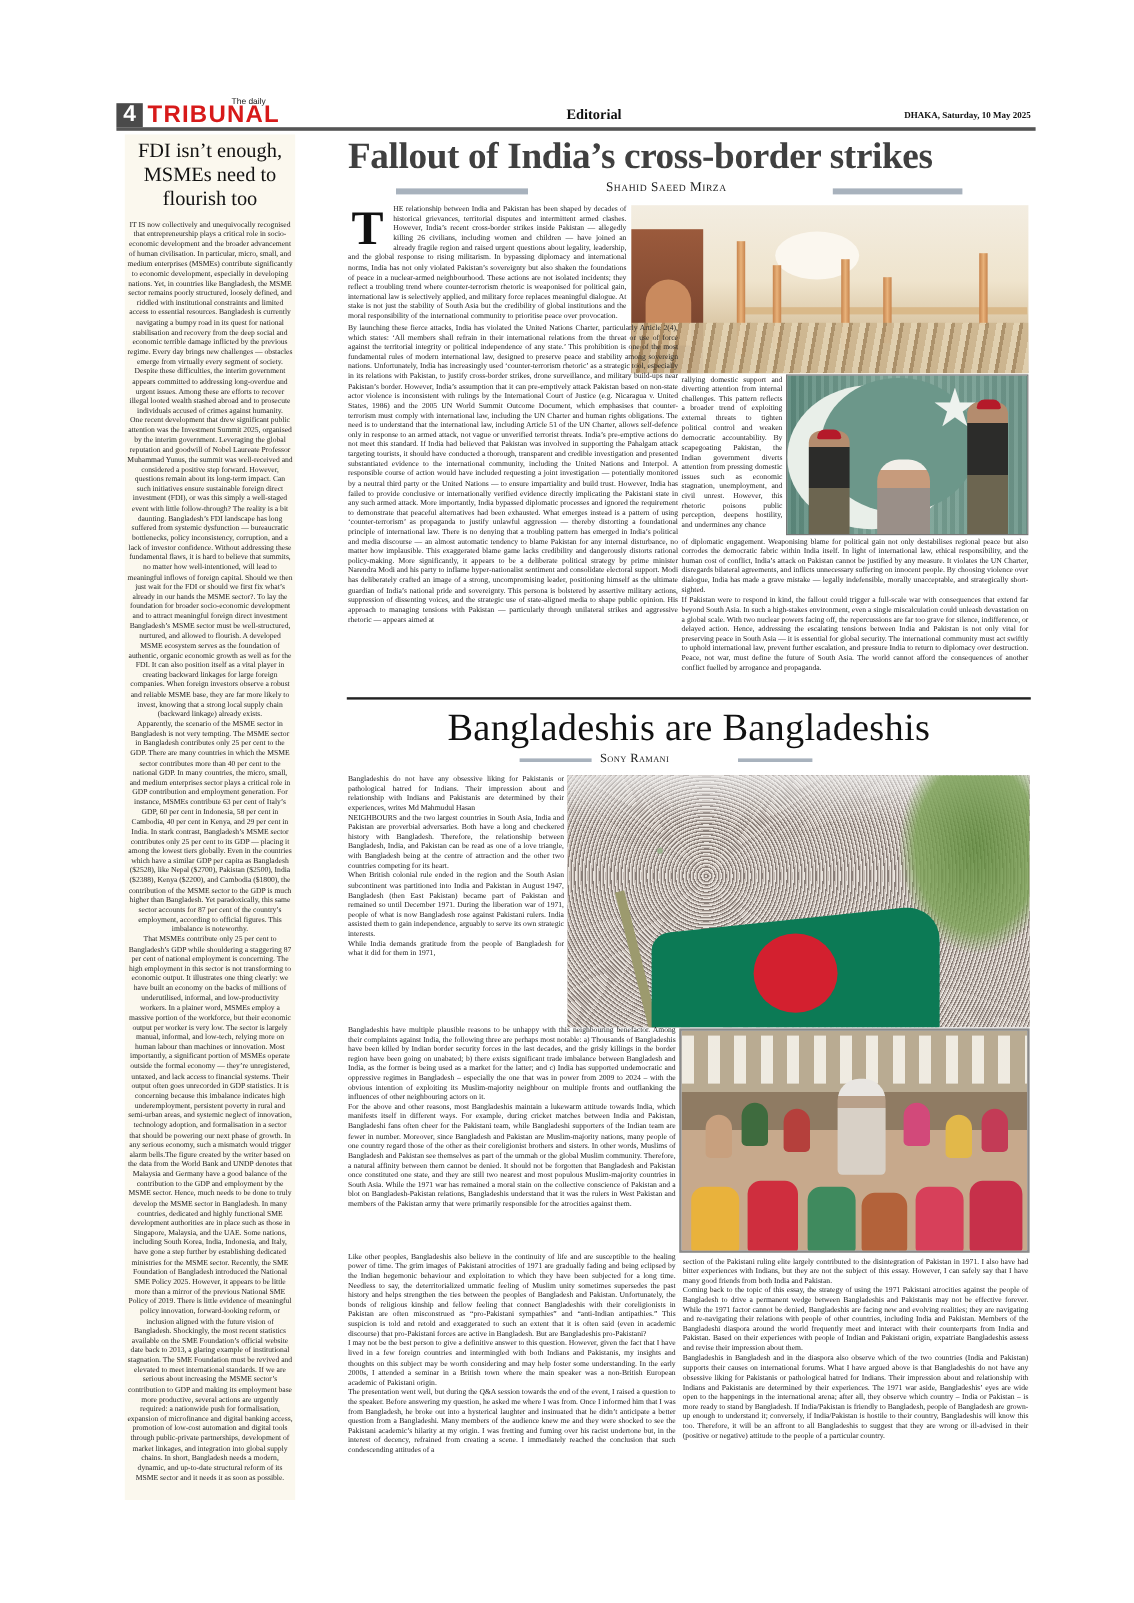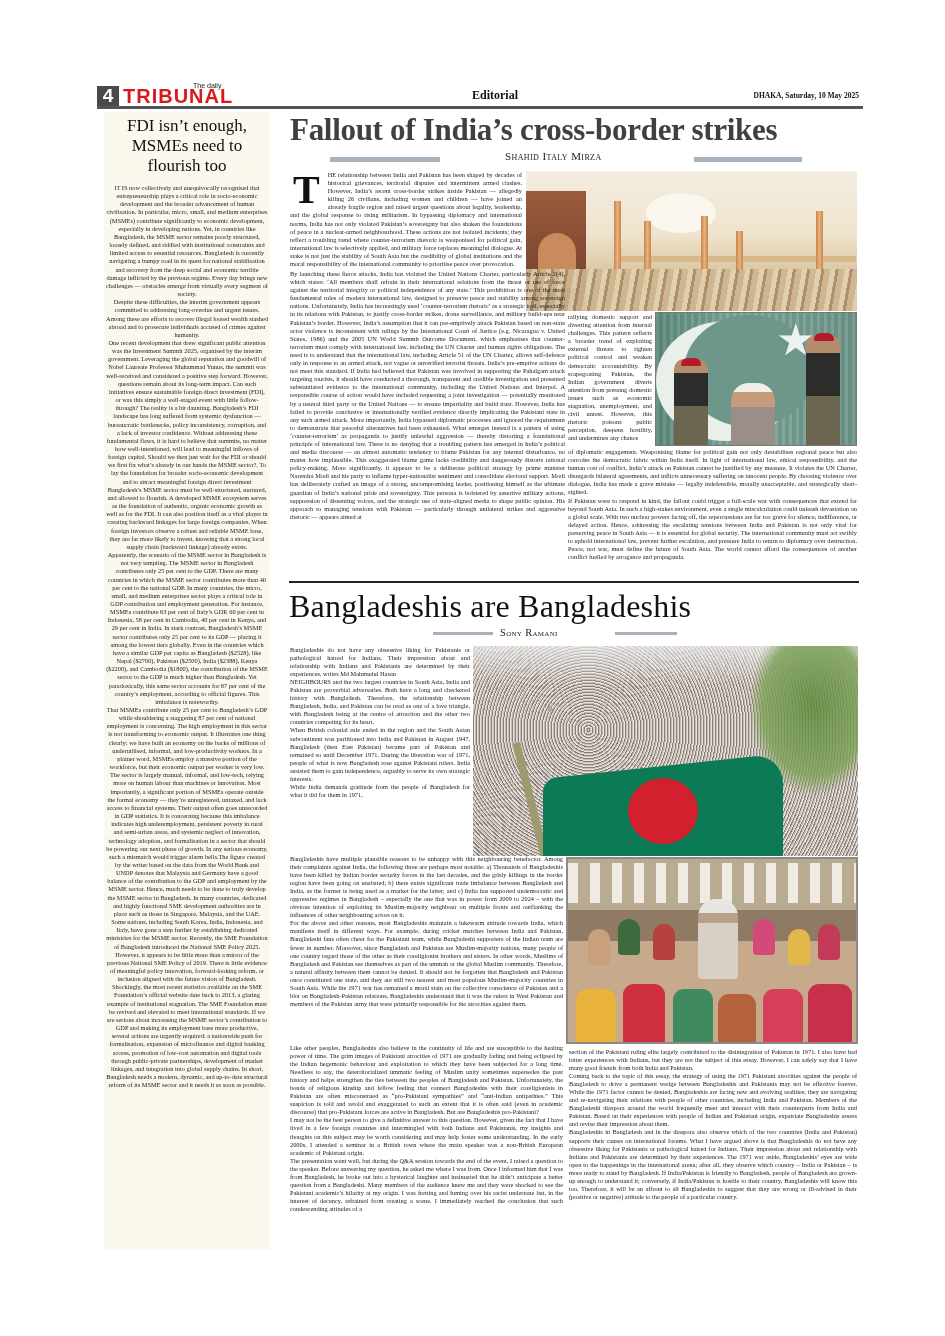--- a/index.html
+++ b/index.html
@@ -10,21 +10,21 @@
   .masthead { position: absolute; left: 97px; top: 86px; width: 766px; height: 22px; }
   .page-num { position: absolute; left: 0; top: 0; width: 22px; height: 20px; background: #4a4a4a; color: #fff; font: bold 19px "Liberation Sans", sans-serif; text-align: center; line-height: 20px; }
   .logo { position: absolute; left: 26px; top: 0; height: 20px; }
   .logo-daily { position: absolute; left: 70px; top: -4px; font: 7px "Liberation Sans", sans-serif; color: #222; white-space: nowrap; }
   .logo-word { position: absolute; left: 0; top: 1px; font: 900 20px "Liberation Sans", sans-serif; color: #d71a1a; letter-spacing: 1px; white-space: nowrap; line-height: 19px; }
   .section-label { position: absolute; left: 375px; top: 2px; font: bold 12px "Liberation Serif", serif; color: #111; }
   .dateline { position: absolute; right: 4px; top: 5px; font: bold 7.5px "Liberation Serif", serif; color: #111; white-space: nowrap; }
   .rule-top { position: absolute; left: 0; top: 20px; width: 766px; height: 3px; background: #555; }
 
   
-  .left-col { position: absolute; left: 104px; top: 112px; width: 166px; height: 1138px; background: #fbf8ee; }
+  .left-col { position: absolute; left: 104px; top: 112px; width: 142px; height: 1138px; background: #fbf8ee; }
   .left-title { text-align: center; font: 17px "Liberation Serif", serif; line-height: 20px; color: #111; padding: 4px 2px 8px; }
   .left-body { font: 6.35px "Liberation Serif", serif; line-height: 8.15px; text-align: center; color: #222; padding: 0 2px; }
   .left-body p { margin: 0; }
 
   
   .a1-headline { position: absolute; left: 290px; top: 112px; width: 580px; font: bold 31px "Liberation Serif", serif; color: #404040; letter-spacing: -0.3px; white-space: nowrap; }
   .a1-bar-left { position: absolute; left: 330px; top: 157px; width: 110px; height: 5px; background: #a8b2bd; }
   .a1-byline { position: absolute; left: 505px; top: 150px; font: 11px "Liberation Serif", serif; color: #222; font-variant: small-caps; letter-spacing: 0.4px; }
   .a1-bar-right { position: absolute; left: 694px; top: 157px; width: 108px; height: 5px; background: #a8b2bd; }
 
@@ -48,21 +48,21 @@
   .a1-img2 .star { position: absolute; left: 120px; top: 6px; font-size: 44px; color: #eef2ee; line-height: 44px; }
   .a1-img2 .soldier { position: absolute; width: 34px; height: 92px; bottom: 0; background: linear-gradient(180deg,#b48c6e 0 16%,#2c2c2a 16% 55%,#6c6550 55%); border-radius: 10px 10px 0 0; }
   .a1-img2 .beret { position: absolute; width: 20px; height: 8px; background: #b51a2a; border-radius: 8px 8px 2px 2px; }
   .a1-img2 .boy { position: absolute; left: 75px; bottom: 0; width: 44px; height: 62px; background: linear-gradient(180deg,#f2efe9 0 14%,#c79b7c 14% 38%,#9a8f88 38%); border-radius: 18px 18px 0 0; }
 
   .a1-text-bottom { position: absolute; left: 568px; top: 448px; width: 289px; font: 6.35px "Liberation Serif", serif; line-height: 8.1px; text-align: justify; color: #222; }
 
   .mid-rule { position: absolute; left: 289px; top: 581px; width: 570px; height: 1.5px; background: #222; }
 
   
-  .a2-headline { position: absolute; left: 289px; top: 588px; width: 570px; font: 32px "Liberation Serif", serif; color: #111; letter-spacing: 0.2px; }
+  .a2-headline { position: absolute; left: 289px; top: 588px; width: 570px; text-align: center; font: 32px "Liberation Serif", serif; color: #111; letter-spacing: 0.2px; }
   .a2-bar-left { position: absolute; left: 433px; top: 632px; width: 60px; height: 3px; background: #a8b2bd; }
   .a2-byline { position: absolute; left: 500px; top: 627px; width: 120px; font: 10.5px "Liberation Serif", serif; color: #222; font-variant: small-caps; letter-spacing: 0.3px; }
   .a2-bar-right { position: absolute; left: 615px; top: 632px; width: 62px; height: 3px; background: #a8b2bd; }
 
   .a2-text-left { position: absolute; left: 290px; top: 646px; width: 180px; font: 6.35px "Liberation Serif", serif; line-height: 8.05px; text-align: justify; color: #222; }
   .a2-img1 { position: absolute; left: 473px; top: 646px; width: 385px; height: 210px; overflow: hidden; background:
       radial-gradient(circle at 20% 30%, #9db08f 0 2px, transparent 3px),
       repeating-radial-gradient(circle at 30% 40%, #e7e2dc 0 1px, #8a7f79 1px 2px, #c7bdb6 2px 3px);
       background-color: #b9afa8; }
   .a2-img1 .trees { position: absolute; right: 0; top: 0; width: 110px; height: 150px; background: radial-gradient(ellipse at 60% 40%, #5f8a3c, #7fa35a 55%, transparent 70%); opacity: 0.85; }
@@ -101,21 +101,21 @@
     <p>IT IS now collectively and unequivocally recognised that entrepreneurship plays a critical role in socio-economic development and the broader advancement of human civilisation. In particular, micro, small, and medium enterprises (MSMEs) contribute significantly to economic development, especially in developing nations. Yet, in countries like Bangladesh, the MSME sector remains poorly structured, loosely defined, and riddled with institutional constraints and limited access to essential resources. Bangladesh is currently navigating a bumpy road in its quest for national stabilisation and recovery from the deep social and economic terrible damage inflicted by the previous regime. Every day brings new challenges — obstacles emerge from virtually every segment of society.</p>
     <p>Despite these difficulties, the interim government appears committed to addressing long-overdue and urgent issues. Among these are efforts to recover illegal looted wealth stashed abroad and to prosecute individuals accused of crimes against humanity.</p>
     <p>One recent development that drew significant public attention was the Investment Summit 2025, organised by the interim government. Leveraging the global reputation and goodwill of Nobel Laureate Professor Muhammad Yunus, the summit was well-received and considered a positive step forward. However, questions remain about its long-term impact. Can such initiatives ensure sustainable foreign direct investment (FDI), or was this simply a well-staged event with little follow-through? The reality is a bit daunting. Bangladesh’s FDI landscape has long suffered from systemic dysfunction — bureaucratic bottlenecks, policy inconsistency, corruption, and a lack of investor confidence. Without addressing these fundamental flaws, it is hard to believe that summits, no matter how well-intentioned, will lead to meaningful inflows of foreign capital. Should we then just wait for the FDI or should we first fix what’s already in our hands the MSME sector?. To lay the foundation for broader socio-economic development and to attract meaningful foreign direct investment Bangladesh’s MSME sector must be well-structured, nurtured, and allowed to flourish. A developed MSME ecosystem serves as the foundation of authentic, organic economic growth as well as for the FDI. It can also position itself as a vital player in creating backward linkages for large foreign companies. When foreign investors observe a robust and reliable MSME base, they are far more likely to invest, knowing that a strong local supply chain (backward linkage) already exists.</p>
     <p>Apparently, the scenario of the MSME sector in Bangladesh is not very tempting. The MSME sector in Bangladesh contributes only 25 per cent to the GDP. There are many countries in which the MSME sector contributes more than 40 per cent to the national GDP. In many countries, the micro, small, and medium enterprises sector plays a critical role in GDP contribution and employment generation. For instance, MSMEs contribute 63 per cent of Italy’s GDP, 60 per cent in Indonesia, 58 per cent in Cambodia, 40 per cent in Kenya, and 29 per cent in India. In stark contrast, Bangladesh’s MSME sector contributes only 25 per cent to its GDP — placing it among the lowest tiers globally. Even in the countries which have a similar GDP per capita as Bangladesh ($2528), like Nepal ($2700), Pakistan ($2500), India ($2388), Kenya ($2200), and Cambodia ($1800), the contribution of the MSME sector to the GDP is much higher than Bangladesh. Yet paradoxically, this same sector accounts for 87 per cent of the country’s employment, according to official figures. This imbalance is noteworthy.</p>
     <p>That MSMEs contribute only 25 per cent to Bangladesh’s GDP while shouldering a staggering 87 per cent of national employment is concerning. The high employment in this sector is not transforming to economic output. It illustrates one thing clearly: we have built an economy on the backs of millions of underutilised, informal, and low-productivity workers. In a plainer word, MSMEs employ a massive portion of the workforce, but their economic output per worker is very low. The sector is largely manual, informal, and low-tech, relying more on human labour than machines or innovation. Most importantly, a significant portion of MSMEs operate outside the formal economy — they’re unregistered, untaxed, and lack access to financial systems. Their output often goes unrecorded in GDP statistics. It is concerning because this imbalance indicates high underemployment, persistent poverty in rural and semi-urban areas, and systemic neglect of innovation, technology adoption, and formalisation in a sector that should be powering our next phase of growth. In any serious economy, such a mismatch would trigger alarm bells.The figure created by the writer based on the data from the World Bank and UNDP denotes that Malaysia and Germany have a good balance of the contribution to the GDP and employment by the MSME sector. Hence, much needs to be done to truly develop the MSME sector in Bangladesh. In many countries, dedicated and highly functional SME development authorities are in place such as those in Singapore, Malaysia, and the UAE. Some nations, including South Korea, India, Indonesia, and Italy, have gone a step further by establishing dedicated ministries for the MSME sector. Recently, the SME Foundation of Bangladesh introduced the National SME Policy 2025. However, it appears to be little more than a mirror of the previous National SME Policy of 2019. There is little evidence of meaningful policy innovation, forward-looking reform, or inclusion aligned with the future vision of Bangladesh. Shockingly, the most recent statistics available on the SME Foundation’s official website date back to 2013, a glaring example of institutional stagnation. The SME Foundation must be revived and elevated to meet international standards. If we are serious about increasing the MSME sector’s contribution to GDP and making its employment base more productive, several actions are urgently required: a nationwide push for formalisation, expansion of microfinance and digital banking access, promotion of low-cost automation and digital tools through public-private partnerships, development of market linkages, and integration into global supply chains. In short, Bangladesh needs a modern, dynamic, and up-to-date structural reform of its MSME sector and it needs it as soon as possible.</p>
   </div>
 </div>
 
 <h1 class="a1-headline">Fallout of India’s cross-border strikes</h1>
 <div class="a1-bar-left"></div>
-<div class="a1-byline">Shahid Italy Mirza</div>
+<div class="a1-byline">Shahid Saeed Mirza</div>
 <div class="a1-bar-right"></div>
 
 <div class="a1-text-top">
   <span class="dropcap">T</span>
   <span>HE relationship between India and Pakistan has been shaped by decades of historical grievances, territorial disputes and intermittent armed clashes. However, India’s recent cross-border strikes inside Pakistan — allegedly killing 26 civilians, including women and children — have joined an already fragile region and raised urgent questions about legality, leadership, and the global response to rising militarism. In bypassing diplomacy and international norms, India has not only violated Pakistan’s sovereignty but also shaken the foundations of peace in a nuclear-armed neighbourhood. These actions are not isolated incidents; they reflect a troubling trend where counter-terrorism rhetoric is weaponised for political gain, international law is selectively applied, and military force replaces meaningful dialogue. At stake is not just the stability of South Asia but the credibility of global institutions and the moral responsibility of the international community to prioritise peace over provocation.</span>
 </div>
 
 <div class="a1-img1">
   <div class="dome"></div>
   <div class="wall"></div>

